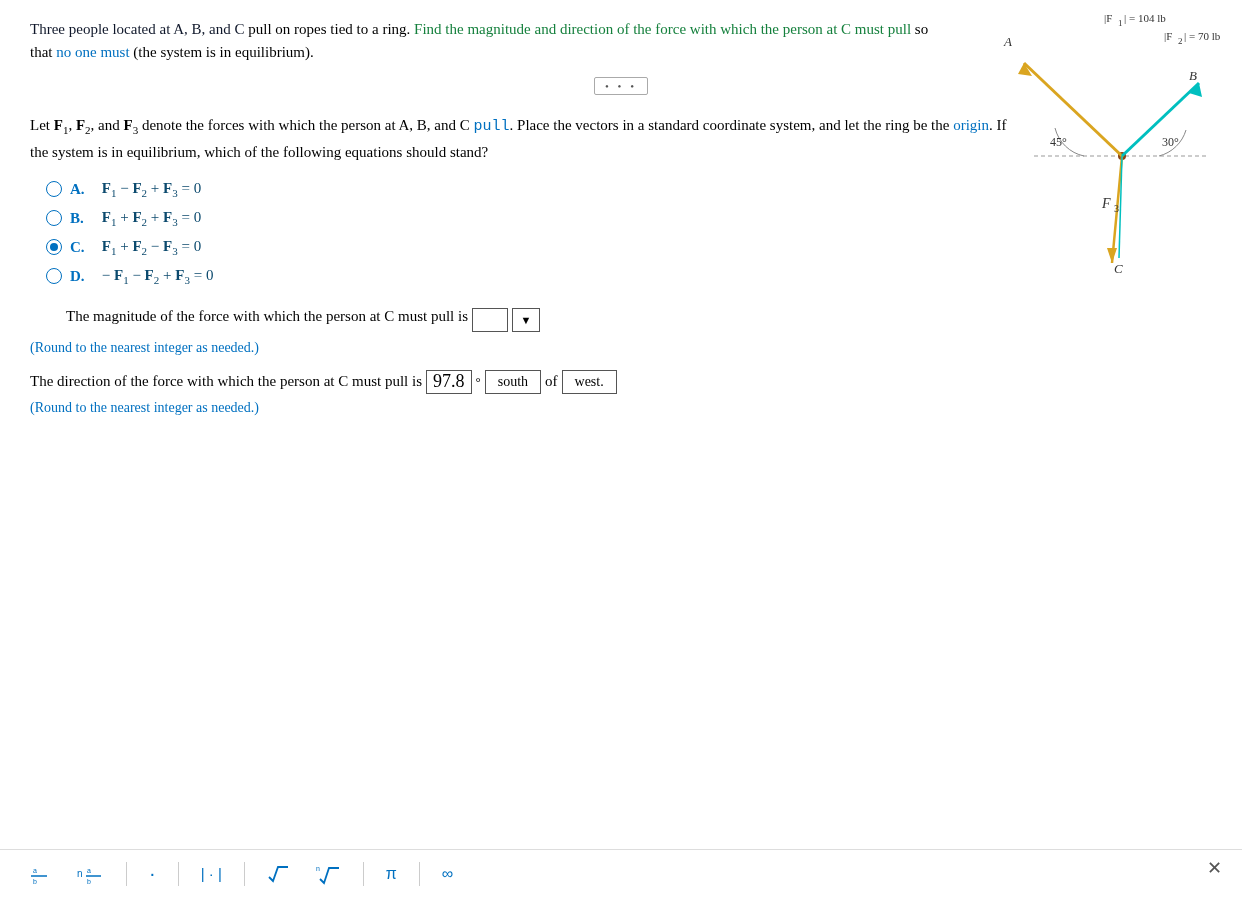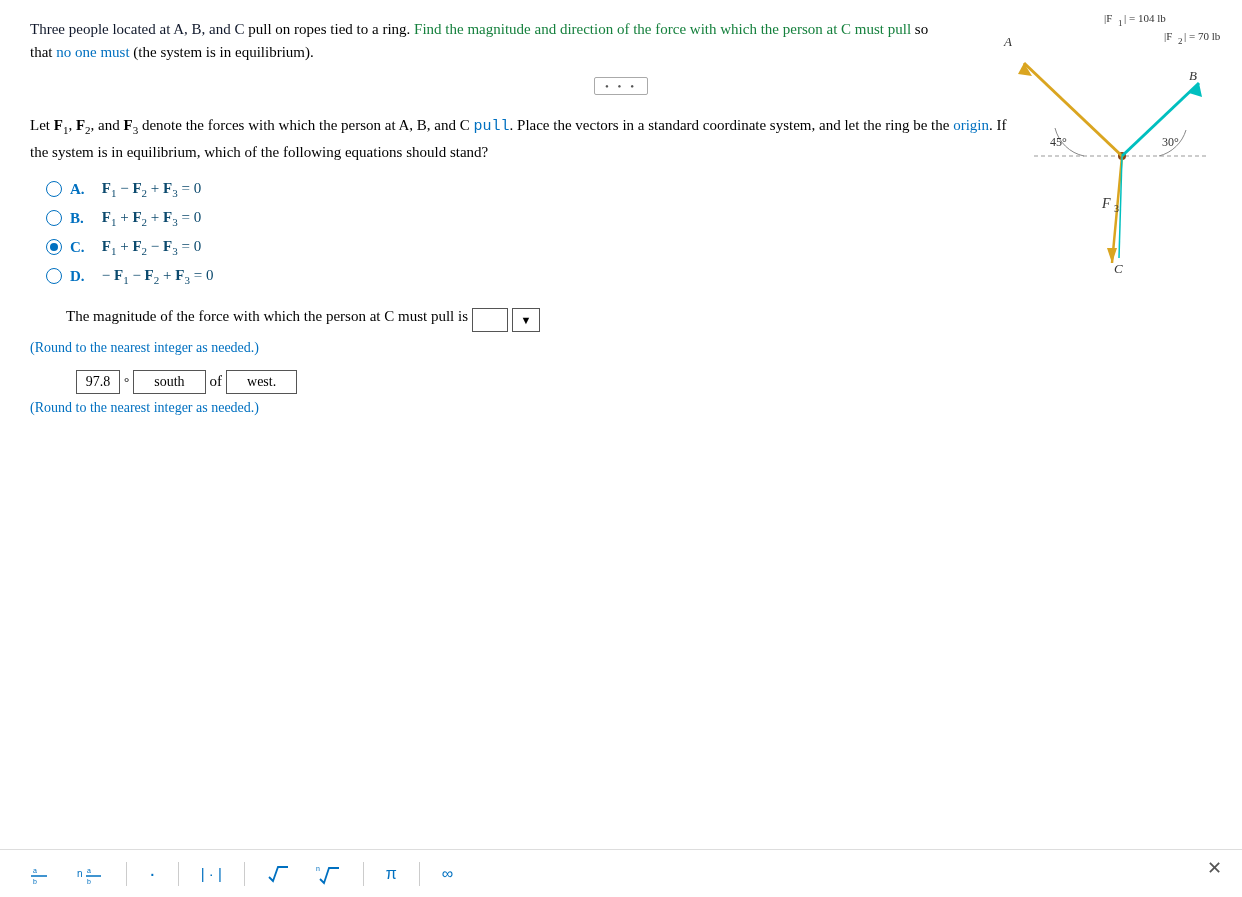--- a/index.html
+++ b/index.html
@@ -164,27 +164,26 @@
 
     .value-box {
       border: 1px solid #555;
       padding: 1px 6px;
       min-width: 44px;
       height: 24px;
       display: inline-flex;
       align-items: center;
       justify-content: center;
       background: #fff;
-      font-size: 14px;
-      margin-left: 46px;
+      font-size: 18px;
     }
 
     .text-box {
       border: 1px solid #555;
-      padding: 1px 20px;
+      padding: 1px 12px;
       height: 24px;
       display: inline-flex;
       align-items: center;
       justify-content: center;
       background: #fff;
       font-size: 14px;
       cursor: pointer;
     }
 
     .degree-symbol {
@@ -340,20 +339,21 @@
     <div class="magnitude-line">
       <span>The magnitude of the force with which the person at C must pull is</span>
       <span class="input-box"></span>
       <button class="dropdown-btn">▼</button>
     </div>
     <div style="color:#0070c0; font-size:14px;">(Round to the nearest integer as needed.)</div>
   </div>
 
   <div style="margin-top: 14px;">
     <div class="direction-line">
+      <span>The direction of the force with which the person at C must pull is</span>
       <span class="value-box">97.8</span>
         <span class="degree-symbol">°</span>
       <span class="text-box">south</span>
       <span>of</span>
       <span class="text-box">west.</span>
     </div>
     <div style="color:#0070c0; font-size:14px;">(Round to the nearest integer as needed.)</div>
   </div>
 
 </div>

